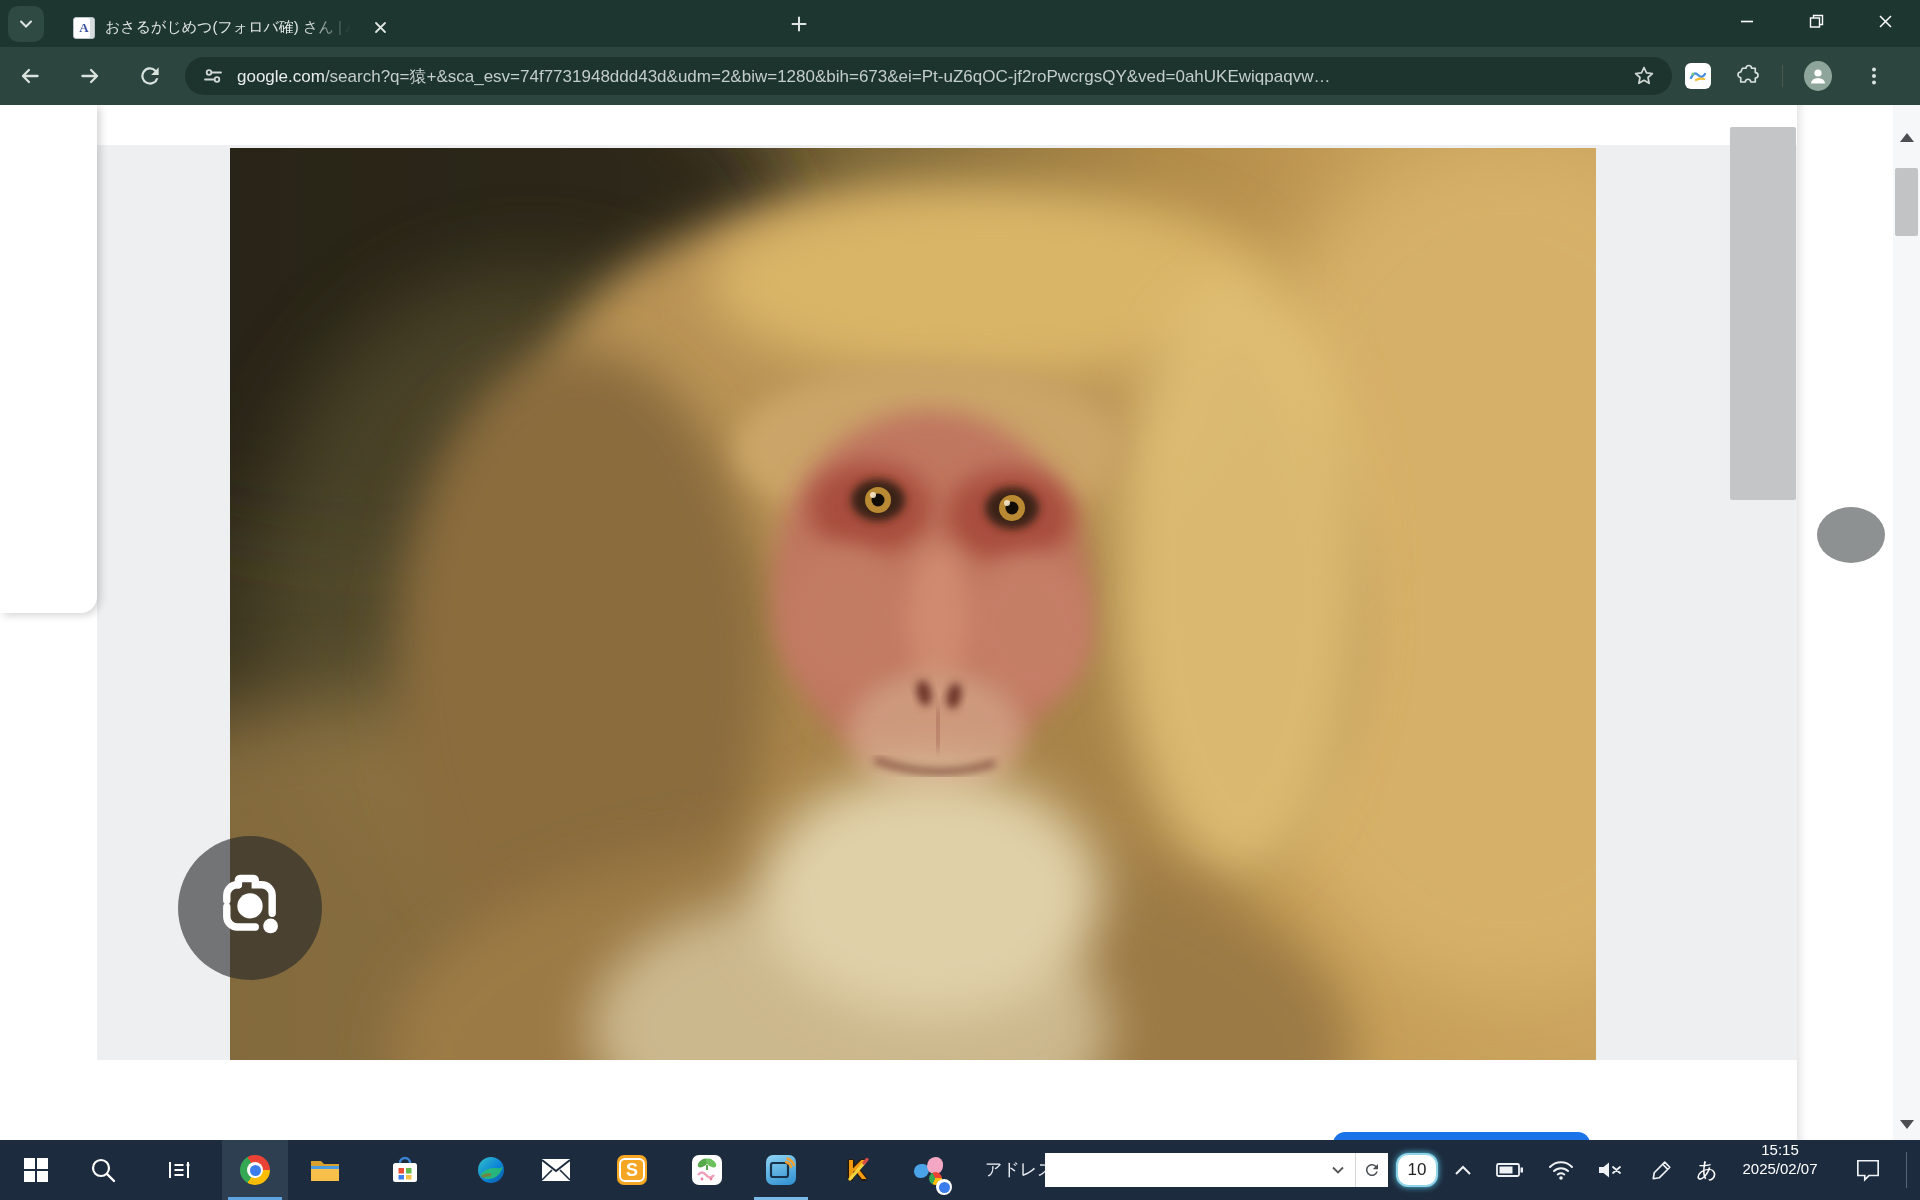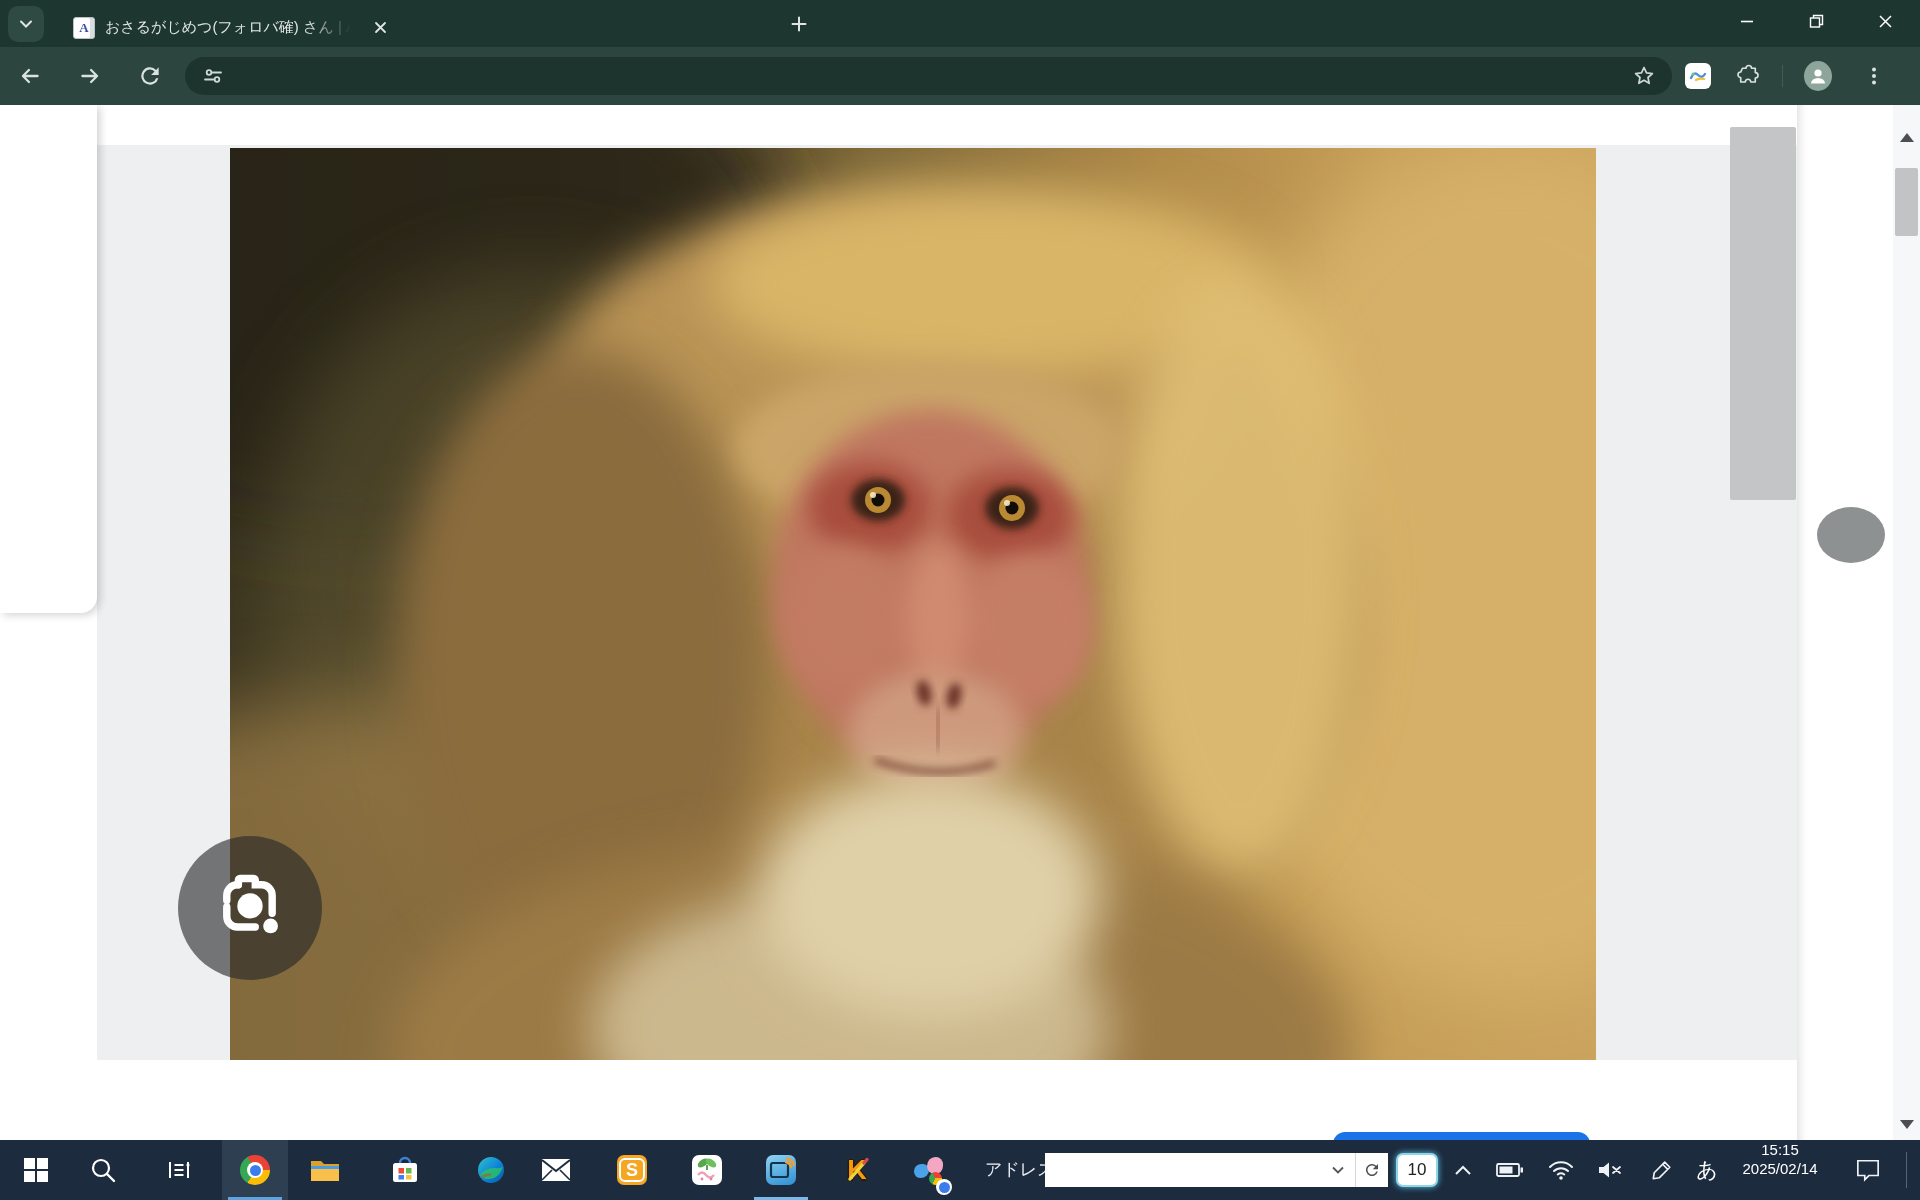--- a/index.html
+++ b/index.html
@@ -71,21 +71,21 @@
   .chrome-ball{width:30px;height:30px;border-radius:50%;
     background:conic-gradient(from 90deg,#fbbc05 0 120deg,#34a853 0 240deg,#ea4335 0 360deg);position:relative;}
   .chrome-ball::before{content:"";position:absolute;left:7px;top:7px;width:16px;height:16px;border-radius:50%;background:#fff;}
   .chrome-ball::after{content:"";position:absolute;left:9.5px;top:9.5px;width:11px;height:11px;border-radius:50%;background:#3b7ded;}
   .addr-label{position:absolute;left:985px;top:0;height:60px;line-height:60px;color:#e9eef3;font-size:17px;}
   .addr-input{position:absolute;left:1045px;top:13px;width:343px;height:34px;background:#fff;display:flex;align-items:center;}
   .addr-value{flex:1;font-size:15px;color:#222;padding-left:8px;}
   .addr-drop{width:34px;height:100%;display:flex;align-items:center;justify-content:center;border-right:1px solid #d6d6d6;}
   .addr-refresh{width:32px;height:100%;display:flex;align-items:center;justify-content:center;}
   .ime-badge{position:absolute;left:1396px;top:13px;width:42px;height:34px;background:#fff;border:2px solid #8fd4e8;
-    box-shadow:0 0 6px #55c8e8;border-radius:7px;box-sizing:border-box;display:flex;align-items:center;justify-content:center;
+    box-shadow:0 0 6px #55c8e8;border-radius:12px;box-sizing:border-box;display:flex;align-items:center;justify-content:center;
     font-size:17px;color:#222;}
   .tray-ico{position:absolute;top:0;height:60px;display:flex;align-items:center;justify-content:center;color:#eef2f5;}
   .ime-a{font-size:21px;color:#fff;}
   .clock{position:absolute;left:1728px;top:0;width:104px;height:60px;display:flex;flex-direction:column;
     align-items:center;color:#fff;font-size:15px;line-height:19px;}
   .showdesk{position:absolute;left:1906px;top:12px;width:1px;height:36px;background:#54667c;}
   svg{display:block;}
 </style>
 </head>
 <body>
@@ -153,20 +153,21 @@
 
     <div class="omnibox">
       <span class="ob-icon" style="left:16px">
         <svg width="24" height="24" viewBox="0 0 24 24">
           <circle cx="8" cy="8.5" r="2.3" fill="none" stroke="#cfd8d4" stroke-width="1.8"></circle>
           <path d="M11.5 8.5 H20" stroke="#cfd8d4" stroke-width="1.8" stroke-linecap="round"></path>
           <circle cx="16" cy="15.5" r="2.3" fill="none" stroke="#cfd8d4" stroke-width="1.8"></circle>
           <path d="M4 15.5 H12.5" stroke="#cfd8d4" stroke-width="1.8" stroke-linecap="round"></path>
         </svg>
       </span>
+      <span class="urltext"><span class="url-domain">google.com</span><span class="url-path">/search?q=猿+&amp;sca_esv=74f7731948ddd43d&amp;udm=2&amp;biw=1280&amp;bih=673&amp;ei=Pt-uZ6qOC-jf2roPwcrgsQY&amp;ved=0ahUKEwiqpaqvw…</span></span>
       <span class="ob-icon" style="right:16px;left:auto">
         <svg width="24" height="24" viewBox="0 0 24 24">
           <path d="M12 3.5 l2.5 5.4 5.9.6-4.4 4 1.2 5.8-5.2-3-5.2 3 1.2-5.8-4.4-4 5.9-.6z" fill="none" stroke="#cfd8d4" stroke-width="1.7" stroke-linejoin="round"></path>
         </svg>
       </span>
     </div>
 
     <div class="tb-right" style="left:1684px">
       <span class="ext-chip">
         <svg width="20" height="20" viewBox="0 0 20 20">
@@ -470,21 +471,21 @@
         <path d="M15 3.5 l5.5 5.5 -11.5 11.5 -6.5 1 1 -6.5 z M13 6 l5 5" fill="none" stroke="#eef2f5" stroke-width="1.8" stroke-linejoin="round"></path>
       </svg>
     </div>
 
     <div class="tray-ico ime-a" style="left:1689px;width:36px">
       <span>あ</span>
     </div>
 
     <div class="clock">
       <span>15:15</span>
-      <span>2025/02/14</span>
+      <span>2025/02/07</span>
     </div>
 
     <div class="tray-ico" style="left:1848px;width:40px">
       <svg width="24" height="24" viewBox="0 0 26 26">
         <path d="M2 3 h22 v16 h-10 l-4.5 4.5 v-4.5 H2 z" fill="none" stroke="#eef2f5" stroke-width="1.8"></path>
       </svg>
     </div>
 
     <div class="showdesk"></div>
   </div>

